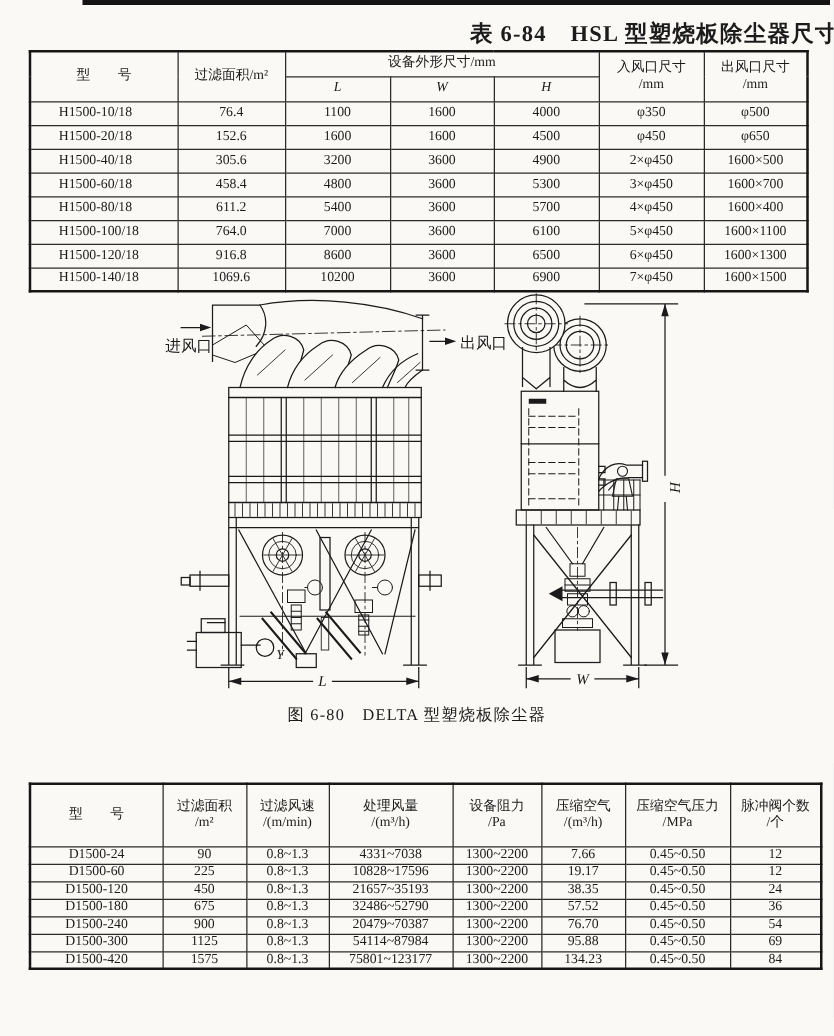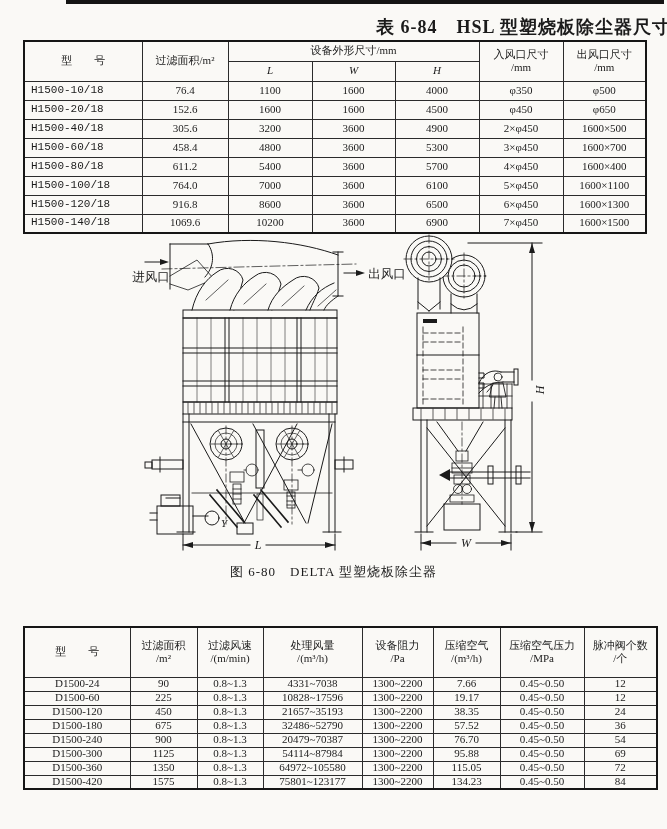--- a/index.html
+++ b/index.html
@@ -16,21 +16,21 @@
   table.tbl{position:absolute;border-collapse:collapse;table-layout:fixed;
     font-size:11px;line-height:1.05;}
   table.tbl th,table.tbl td{border:1px solid #2b2b2b;text-align:center;
     font-weight:normal;padding:0 1px;overflow:hidden;white-space:nowrap;}
   table.tbl{border:2px solid #161616;}
   table.tbl th{font-size:11px;}
   
   #t1{top:40px;left:23px;width:622px;}
   #t1 thead tr{height:20px;}
   #t1 tbody tr{height:19px;}
-  #t1 tbody td:first-child{text-align:left;padding-left:6px;font-family:Liberation Mono, monospace;}
+  #t1 tbody td:first-child{text-align:left;padding-left:22px;}
   
   #t2{top:626px;left:23px;width:633px;}
   #t2 thead tr{height:50px;}
   #t2 tbody tr{height:14px;}
   .h2line span{display:block;}
   .h2line .l2{margin-top:2px;}
   .dim-i{font-style:italic;}
   .fig-caption{position:absolute;top:563px;left:0;width:100%;text-align:center;
     font-size:13px;letter-spacing:1px;}
   #figure{position:absolute;top:232px;left:0;}
@@ -439,30 +439,20 @@
           <td>D1500-300</td>
           <td>1125</td>
           <td>0.8~1.3</td>
           <td>54114~87984</td>
           <td>1300~2200</td>
           <td>95.88</td>
           <td>0.45~0.50</td>
           <td>69</td>
         </tr>
         <tr>
-          <td>D1500-360</td>
-          <td>1350</td>
-          <td>0.8~1.3</td>
-          <td>64972~105580</td>
-          <td>1300~2200</td>
-          <td>115.05</td>
-          <td>0.45~0.50</td>
-          <td>72</td>
-        </tr>
-        <tr>
           <td>D1500-420</td>
           <td>1575</td>
           <td>0.8~1.3</td>
           <td>75801~123177</td>
           <td>1300~2200</td>
           <td>134.23</td>
           <td>0.45~0.50</td>
           <td>84</td>
         </tr>
       </tbody>

